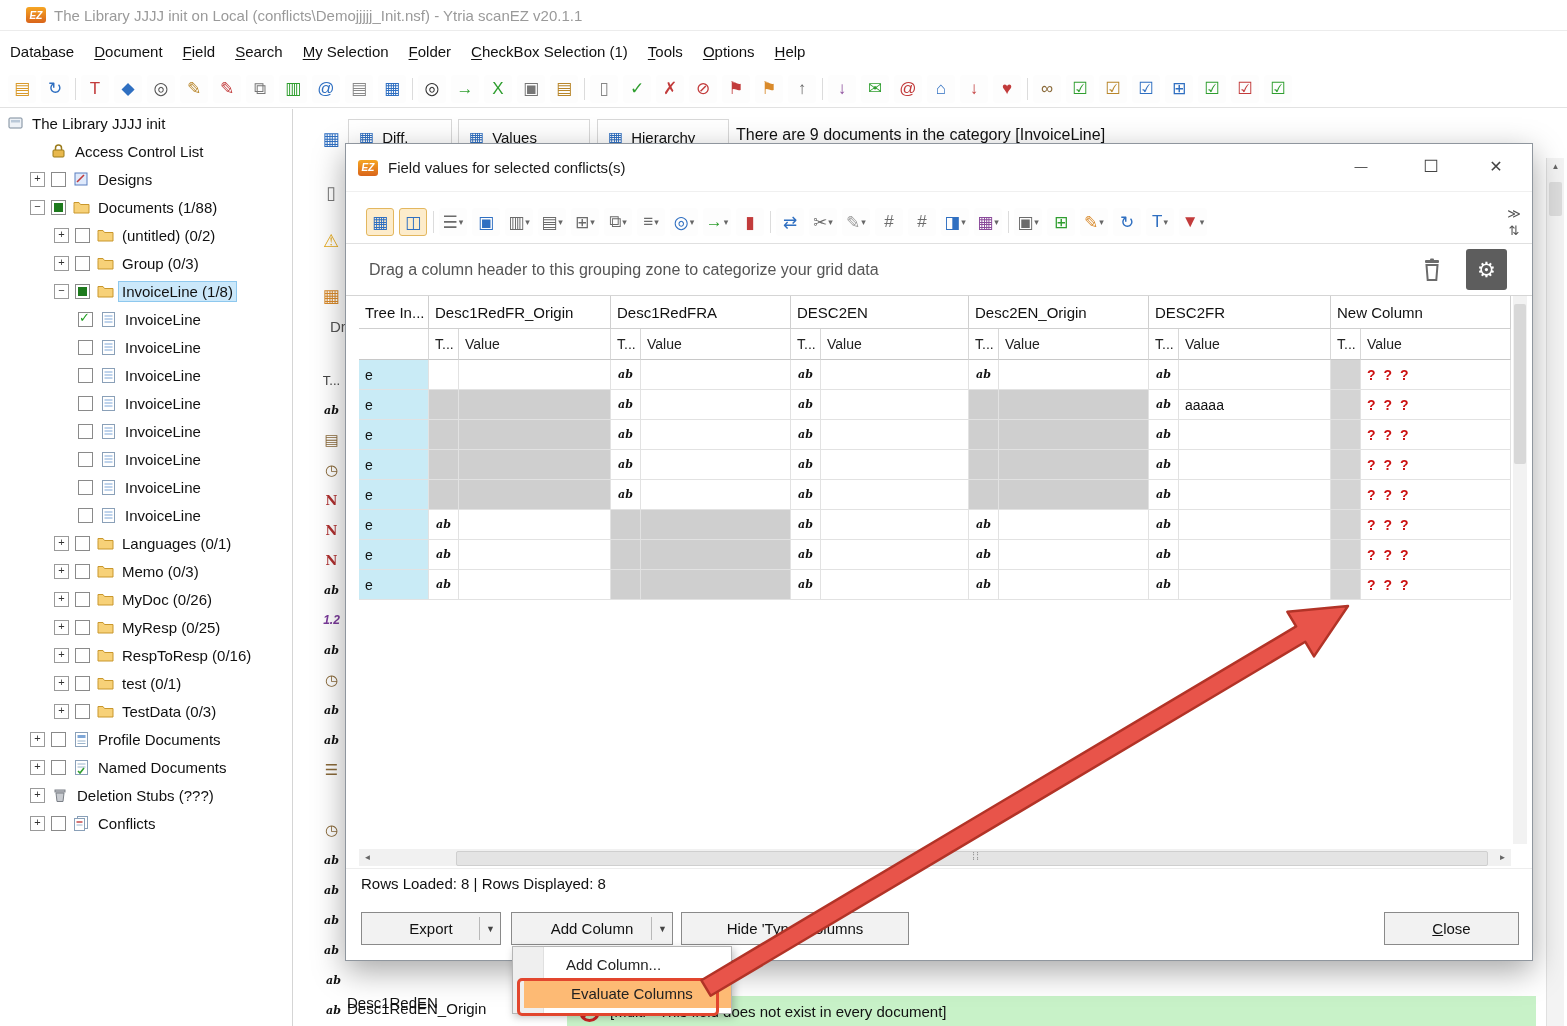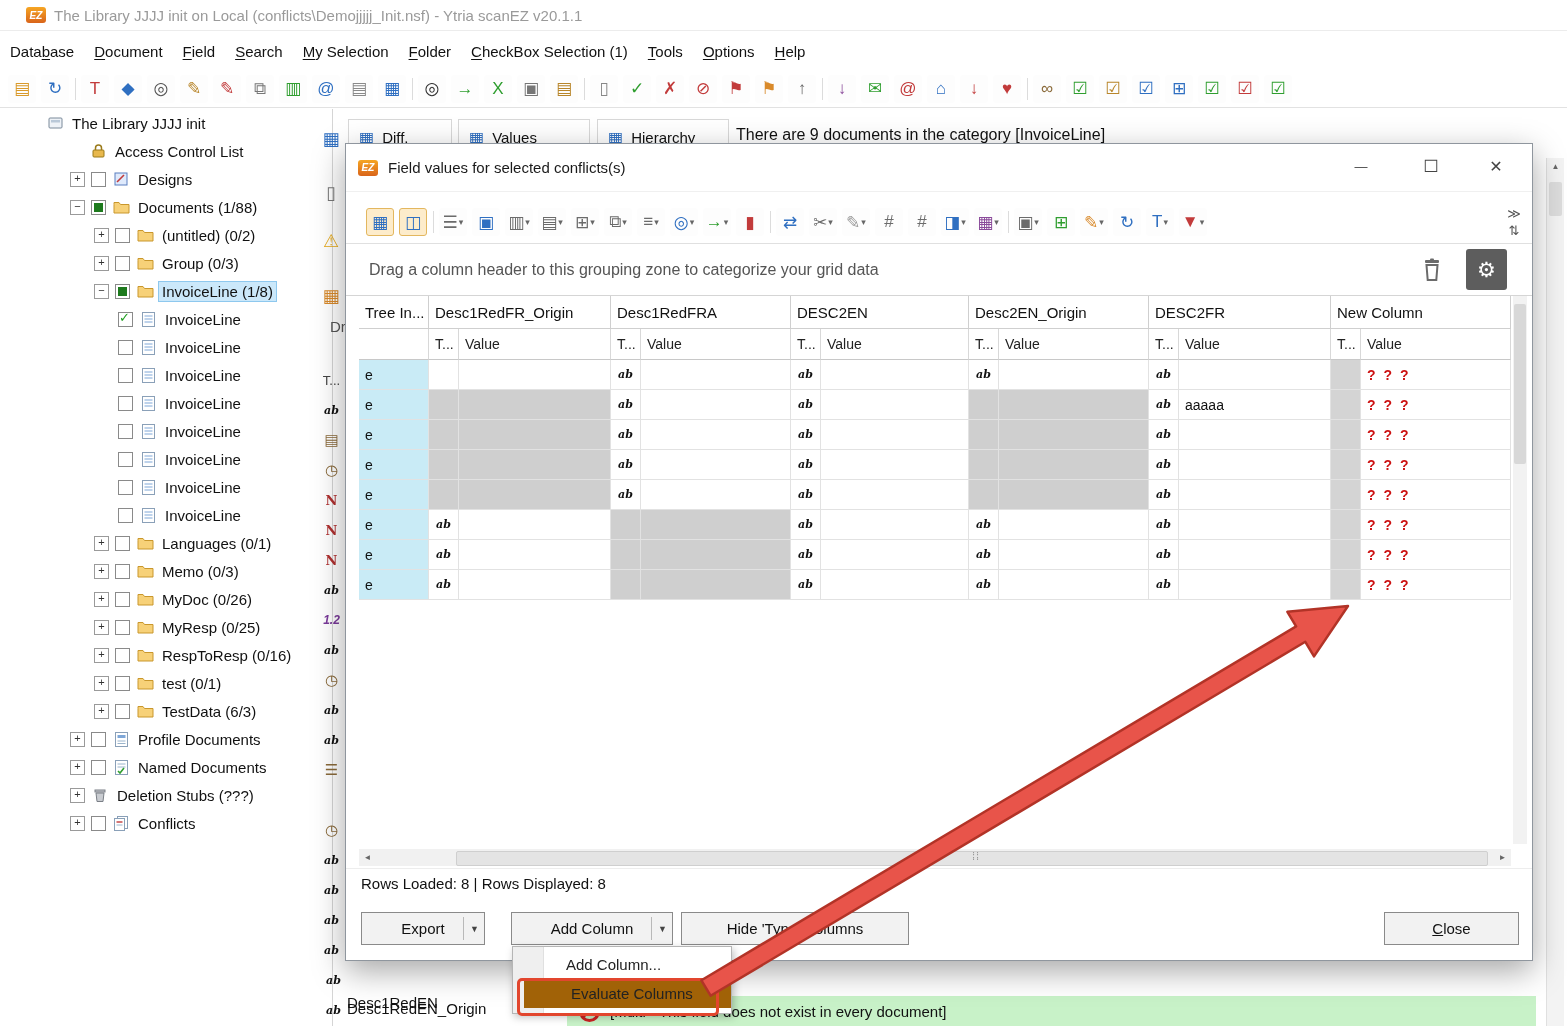--- a/index.html
+++ b/index.html
@@ -20,21 +20,21 @@
   .menu-item u{text-underline-offset:2px;}
 
   
   .toolbar{position:absolute;left:0;top:70px;width:100%;height:38px;display:flex;align-items:center;background:#fff;border-bottom:1px solid #e2e2e2;padding-left:8px;box-sizing:border-box;}
   .tbico{width:26px;height:26px;display:inline-flex;align-items:center;justify-content:center;border-radius:3px;margin-right:5px;font-size:17px;position:relative;background:#fdfdfd;border:1px solid transparent;cursor:default;}
   .tbico.sel{background:#fdeccb;border:1px solid #e3b75f;}
   .tbico .caret{font-size:9px;color:#666;margin-left:1px;}
   .tb-sep{width:1px;height:22px;background:#dcdcdc;margin:0 5px 0 1px;}
 
   
-  .treepanel{position:absolute;left:0;top:109px;width:292px;bottom:0;background:#fff;border-right:1px solid #d5d5d5;overflow:hidden;padding-left:40px;}
+  .treepanel{position:absolute;left:0;top:109px;width:292px;bottom:0;background:#fff;border-right:1px solid #d5d5d5;overflow:hidden;}
   .t-row{height:28px;display:flex;align-items:center;white-space:nowrap;}
   .t-root{padding-left:6px;font-size:15px;}
   .exp{width:13px;height:13px;border:1px solid #9a9a9a;background:#fff;font-size:11px;line-height:11px;text-align:center;color:#333;margin-right:6px;flex:none;}
   .exp-sp{width:19px;flex:none;}
   .chk{width:13px;height:13px;border:1px solid #8a8a8a;background:#fff;display:inline-block;position:relative;margin-right:6px;flex:none;}
   .chk.on::after{content:"✓";color:#1f9e1f;font-weight:bold;font-size:13px;position:absolute;left:0px;top:-3px;}
   .chk.part::after{content:"";position:absolute;left:2px;top:2px;right:2px;bottom:2px;background:#1d7a1d;}
   .t-ico{width:18px;display:inline-flex;justify-content:center;margin-right:5px;flex:none;}
   .t-label{padding:1px 3px;font-size:15px;}
   .sel-label{background:#cbe8fa;outline:1px solid #8ec8ee;}
@@ -97,30 +97,30 @@
   .h-arrow{width:17px;height:17px;display:flex;align-items:center;justify-content:center;font-size:8px;color:#666;flex:none;}
   .h-arrow.l::before{content:"◄";} .h-arrow.r::before{content:"►";}
   .h-thumb{position:absolute;left:97px;width:1030px;height:13px;top:2px;background:#e4e4e4;border:1px solid #cfcfcf;border-radius:2px;}
   .h-thumb::after{content:"⁞⁞";position:absolute;left:50%;top:-2px;color:#9a9a9a;font-size:11px;letter-spacing:1px;}
   .dlg-status{position:absolute;left:15px;top:731px;font-size:15px;color:#111;border-top:0;}
   .dlg-btnbar-line{position:absolute;left:0;top:724px;width:100%;height:1px;background:#ededed;}
 
   .btn{position:absolute;top:768px;height:33px;background:#f2f2f2;border:1px solid #8a8a8a;display:flex;align-items:center;justify-content:center;font-size:15px;box-sizing:border-box;cursor:default;}
   .btn .btn-caret{position:absolute;right:5px;font-size:9px;color:#444;}
   .btn .btn-div{position:absolute;right:20px;top:4px;bottom:4px;width:1px;background:#b9b9b9;}
-  .btn.export{left:15px;width:124px;}
+  .btn.export{left:15px;width:140px;}
   .btn.addcol{left:165px;width:162px;}
   .btn.hidetype{left:335px;width:228px;}
   .btn.closebtn{left:1038px;width:135px;}
 
   
   .popup{position:absolute;left:512px;top:946px;width:218px;height:66px;background:#fff;border:1px solid #b5b5b5;box-shadow:2px 3px 8px rgba(0,0,0,.25);z-index:20;}
   .popup-gutter{position:absolute;left:0;top:0;width:30px;height:100%;background:#efefef;border-right:1px solid #e0e0e0;}
   .popup-item{position:relative;height:29px;line-height:29px;padding-left:42px;font-size:15px;color:#222;margin-top:0;margin-left:11px;}
-  .popup-item.hl{background:#a16207;padding-left:47px;}
+  .popup-item.hl{background:#fdba74;padding-left:47px;}
 
   .annot-ring{position:absolute;left:517px;top:978px;width:196px;height:32px;border:3px solid #e2462e;border-radius:5px;z-index:25;pointer-events:none;}
   .annot-arrow{position:absolute;left:0;top:0;z-index:30;pointer-events:none;}
 
   u{text-decoration:underline;}
 </style>
 </head>
 <body>
 
 <div class="app">
@@ -494,21 +494,21 @@
           <span class="t-label">test  (0/1)</span>
         </div>
         <div class="t-row" style="padding-left: 54px;">
           <span class="exp">+</span>
           <span class="chk off"></span>
           <span class="t-ico">
             <svg width="17" height="14">
               <path d="M1 4.5 v-2 h5 l1.5 2 H16 v8.5 H1z" fill="#f7d178" stroke="#c9972c"></path>
             </svg>
           </span>
-          <span class="t-label">TestData  (6/3)</span>
+          <span class="t-label">TestData  (0/3)</span>
         </div>
         <div class="t-row" style="padding-left: 30px;">
           <span class="exp">+</span>
           <span class="chk off"></span>
           <span class="t-ico">
             <svg width="13" height="15">
               <rect x="0.5" y="0.5" width="12" height="14" fill="#fff" stroke="#8aa0b8"></rect>
               <rect x="2.5" y="3" width="8" height="3" fill="#7ea7d8"></rect>
               <line x1="2.5" y1="9" x2="10.5" y2="9" stroke="#9ab4cc"></line>
               <line x1="2.5" y1="11.5" x2="10.5" y2="11.5" stroke="#9ab4cc"></line>

